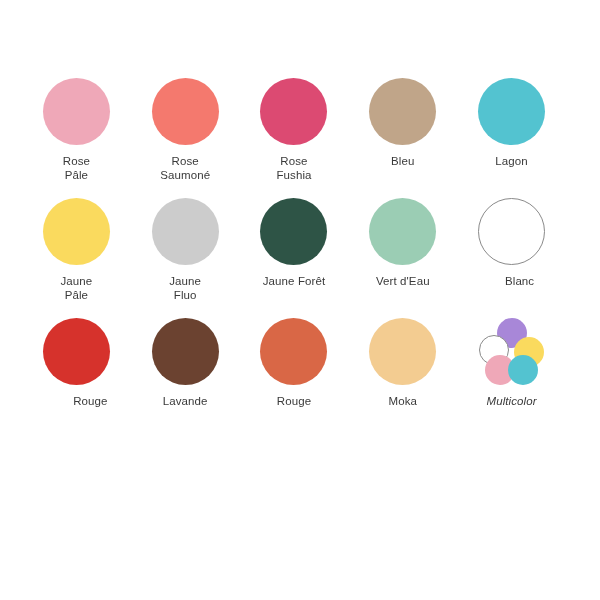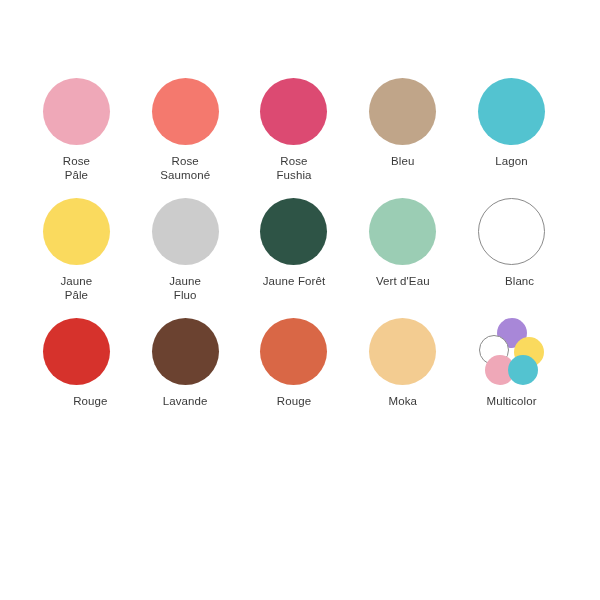--- a/index.html
+++ b/index.html
@@ -145,15 +145,15 @@
       <div class="swatch-label" style="color: rgb(58, 58, 58);">Moka</div>
     </div>
     <div class="swatch-cell">
       <div class="multi-disc">
         <div class="multi-dot top" style="background: rgb(168, 135, 216);"></div>
         <div class="multi-dot left ring" style="background: rgb(255, 255, 255);"></div>
         <div class="multi-dot right" style="background: rgb(250, 218, 94);"></div>
         <div class="multi-dot bleft" style="background: rgb(239, 168, 184);"></div>
         <div class="multi-dot bright" style="background: rgb(83, 195, 208);"></div>
       </div>
-      <div class="swatch-label" style="color: rgb(58, 58, 58);">Multicolor</div>
+      <div class="swatch-label" style="color: rgb(58, 58, 58); font-style: italic;">Multicolor</div>
     </div>
   </div>
 
 </body></html>

